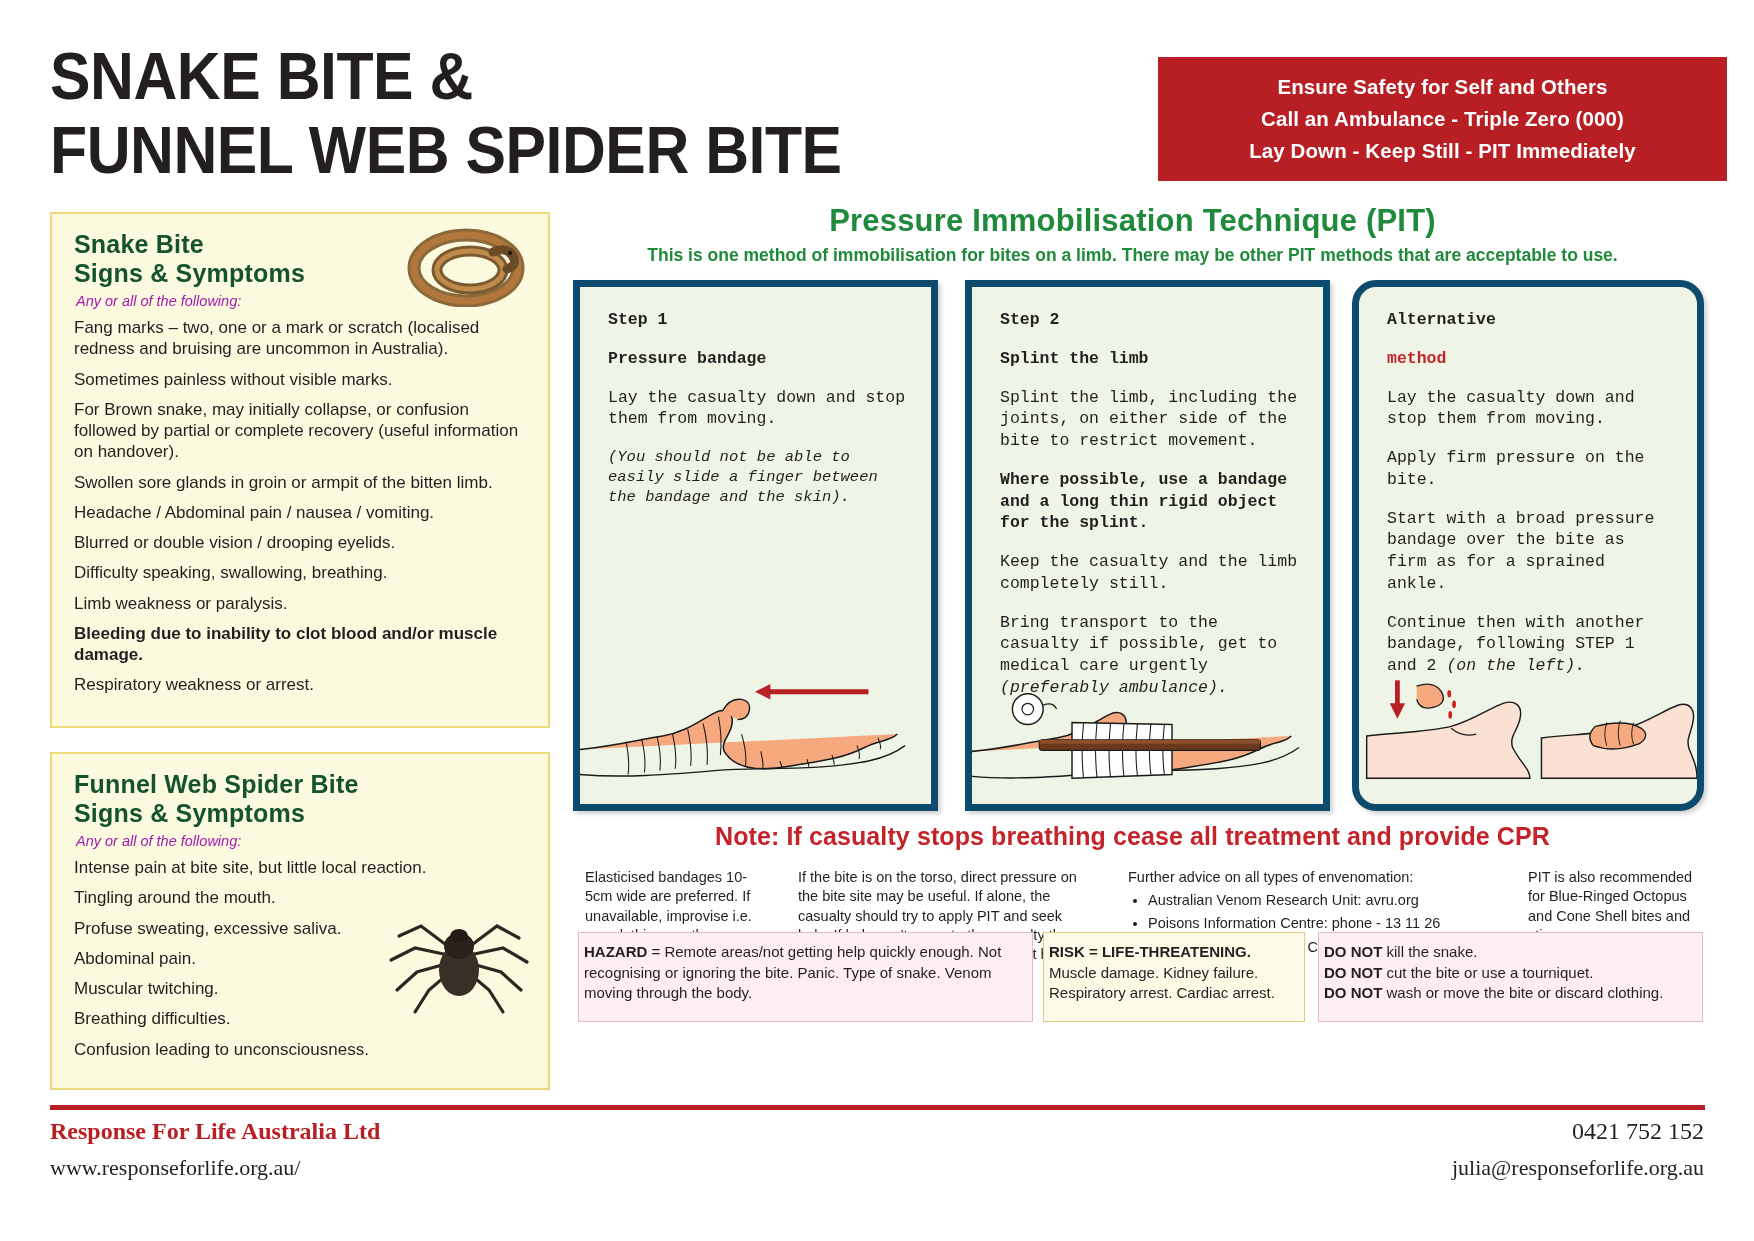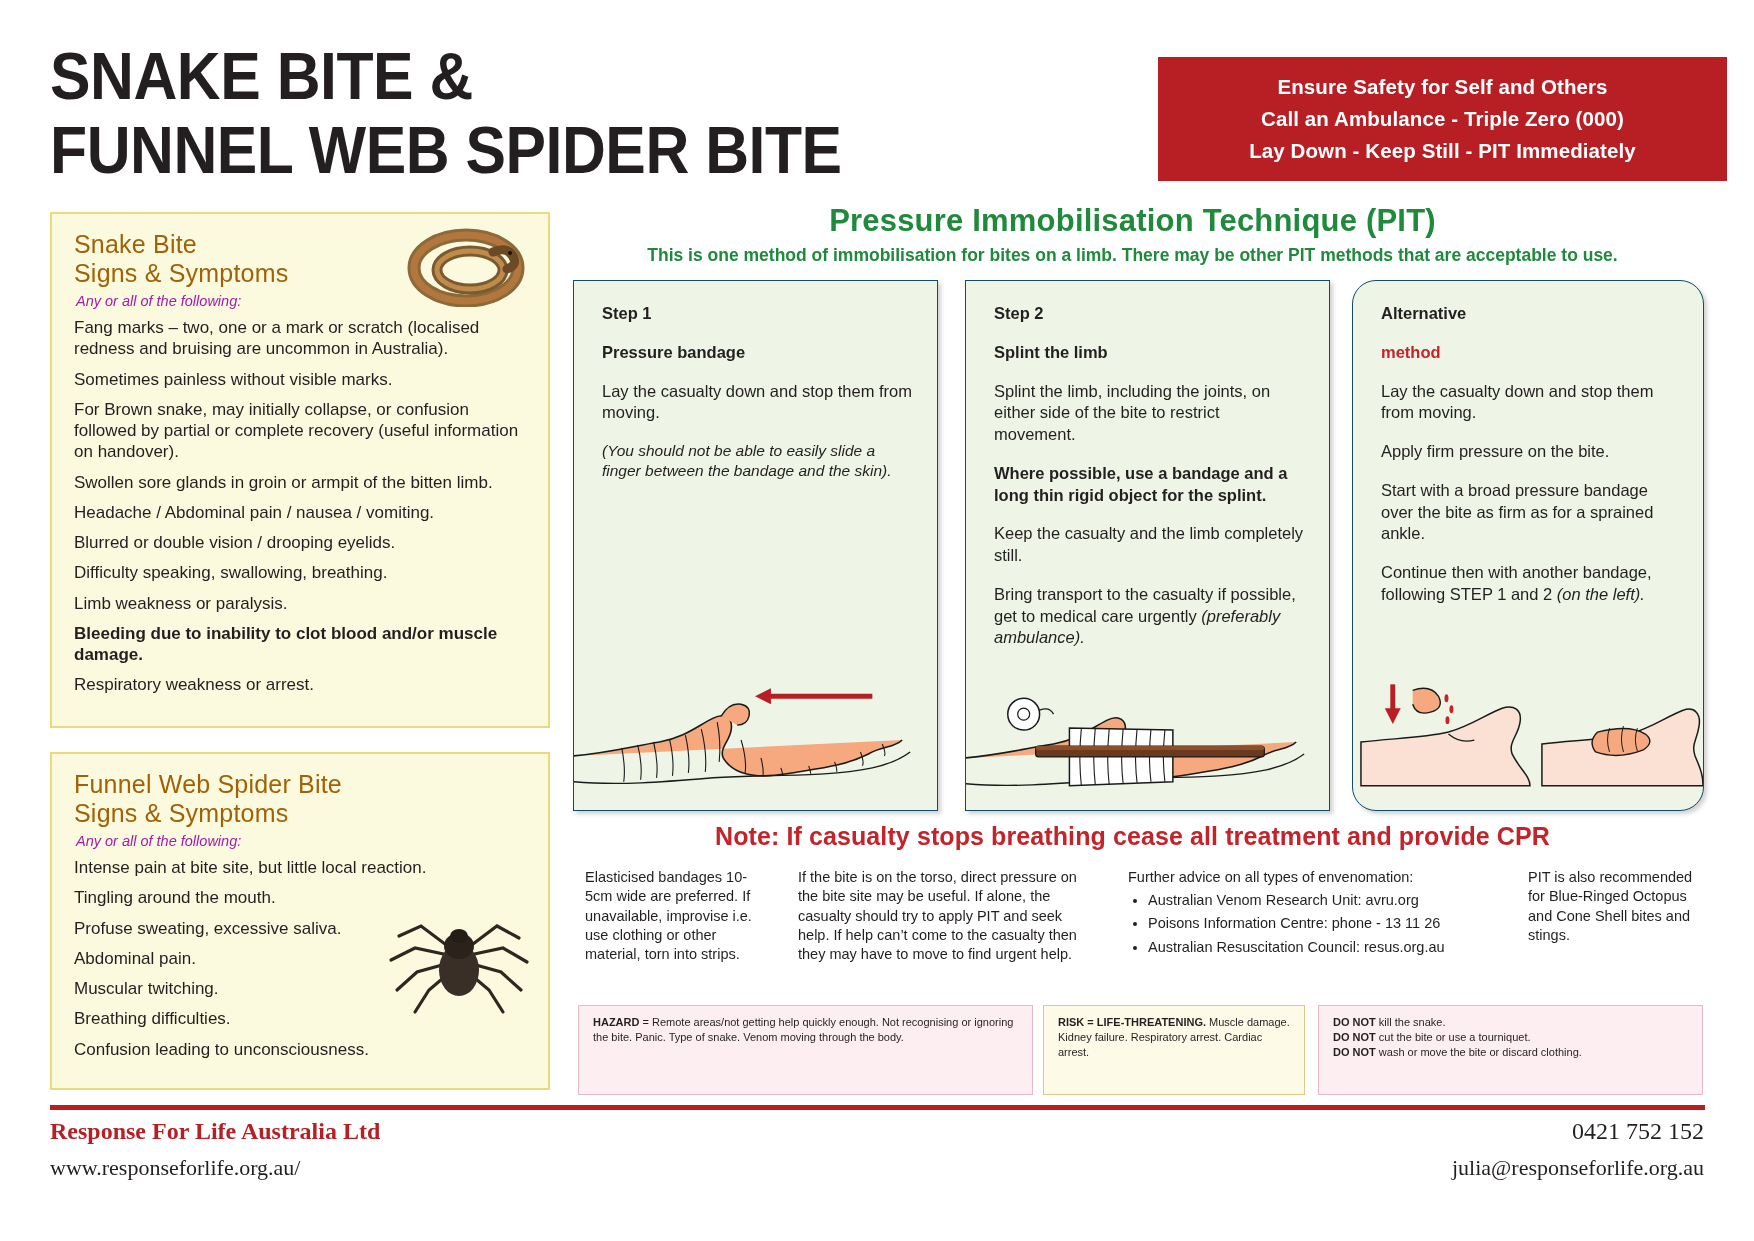--- a/index.html
+++ b/index.html
@@ -32,21 +32,21 @@
   
   .ypanel{
     position:absolute;left:50px;
     background:#fcfade;border:2px solid #ecd97a;
     box-sizing:border-box;
   }
   #panel-snake{top:212px;width:500px;height:516px;}
   #panel-spider{top:752px;width:500px;height:338px;}
   .ypanel-inner{padding:16px 20px 10px 22px;position:relative;}
   .ph{
-    color:#a16207;font-weight:normal;font-size:25px;line-height:1.14;
+    color:#14532d;font-weight:bold;font-size:25px;line-height:1.14;
     letter-spacing:0.2px;margin:0 0 6px 0;
   }
   .pany{font-style:italic;font-size:14.5px;margin:0 0 8px 2px;color:#a21caf;}
   .plist{margin:0;padding:0;list-style:none;}
   .plist li{font-size:17px;line-height:1.25;margin-bottom:9px;color:#231f20;}
   .plist li.strongish{font-weight:600;}
 
   
   .snake-photo{position:absolute;right:10px;top:8px;width:140px;height:85px;}
   
@@ -59,22 +59,22 @@
     font-weight:bold;font-size:31px;color:#1f8a3b;letter-spacing:0.2px;
   }
   .pit-sub{
     position:absolute;left:560px;top:245px;width:1145px;text-align:center;
     font-weight:bold;font-size:17.5px;color:#1f8a3b;
   }
 
   
   .stepbox{
     position:absolute;top:280px;
-    background:#eef5e6;border:1px solid #0c4a6e;
-    box-sizing:border-box;box-shadow:3px 3px 4px rgba(0,0,0,.18);
+    background:#eef5e6;border:7px solid #0c4a6e;
+    box-sizing:border-box;box-shadow:3px 3px 4px rgba(0,0,0,.18);font-family:Liberation Mono, monospace;
   }
   #step1{left:573px;width:365px;height:531px;}
   #step2{left:965px;width:365px;height:531px;}
   #step3{left:1352px;width:352px;height:531px;border-radius:24px;}
   .stepinner{padding:22px 24px 0 28px;}
   .step-n{font-size:29px;font-weight:bold;color:#c4232a;line-height:1.1;margin:0;}
   .step-t{font-size:29px;font-weight:bold;color:#2e9442;line-height:1.15;margin:0 0 16px 0;}
   .step-t.red{color:#c4232a;}
   .stepinner p{font-size:16.5px;line-height:1.32;margin:0 0 17px 0;color:#231f20;}
   .stepinner p.b{font-weight:600;}
@@ -94,22 +94,22 @@
   #fn1{left:585px;width:175px;}
   #fn2{left:798px;width:290px;}
   #fn3{left:1128px;width:330px;}
   #fn4{left:1528px;width:165px;}
   .fncol p{margin:0 0 3px 0;}
   .fnlist{margin:4px 0 0 0;padding:0 0 0 20px;}
   .fnlist li{margin-bottom:4px;line-height:1.32;}
 
   
   .hbox{
-    position:absolute;top:1005px;box-sizing:border-box;
-    font-size:11px;line-height:1.38;padding:9px 12px 8px 14px;
+    position:absolute;top:932px;box-sizing:border-box;
+    font-size:15px;line-height:1.38;padding:9px 12px 8px 5px;
   }
   #hz-hazard{left:578px;width:455px;height:90px;background:#fdeef2;border:1px solid #e7b9c8;}
   #hz-risk{left:1043px;width:262px;height:90px;background:#fdfbe8;border:1px solid #e2c97d;}
   #hz-donot{left:1318px;width:385px;height:90px;background:#fdeef2;border:1px solid #e7b9c8;}
   .hbox b{font-weight:bold;}
   .hbox p{margin:0;}
 
   
   .footrule{position:absolute;left:50px;top:1105px;width:1655px;height:5px;background:#b81f25;}
   .forg{position:absolute;left:50px;top:1118px;font-size:24px;font-weight:bold;color:#b81f25;

